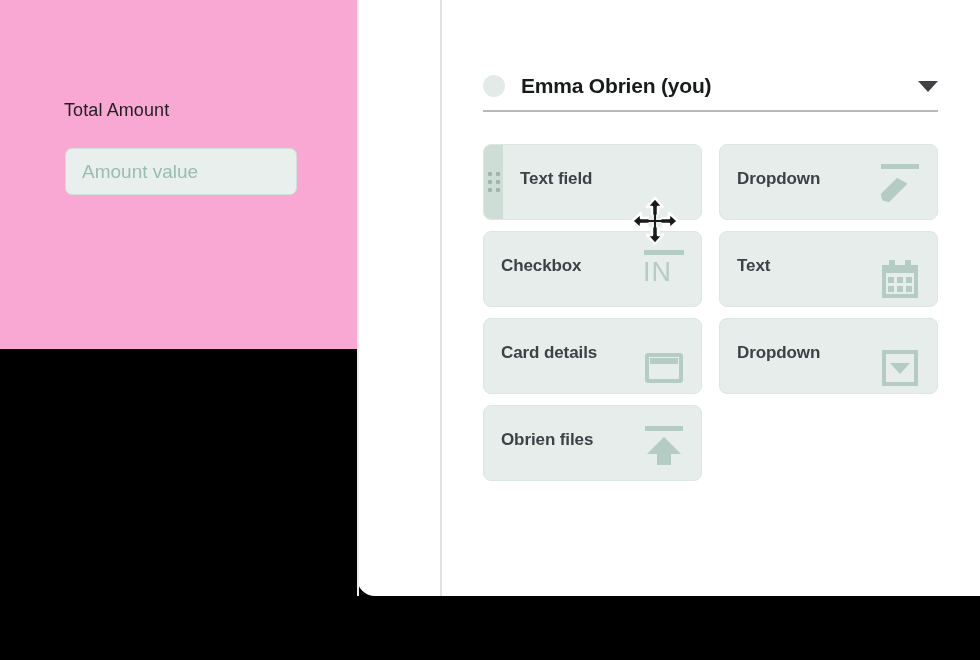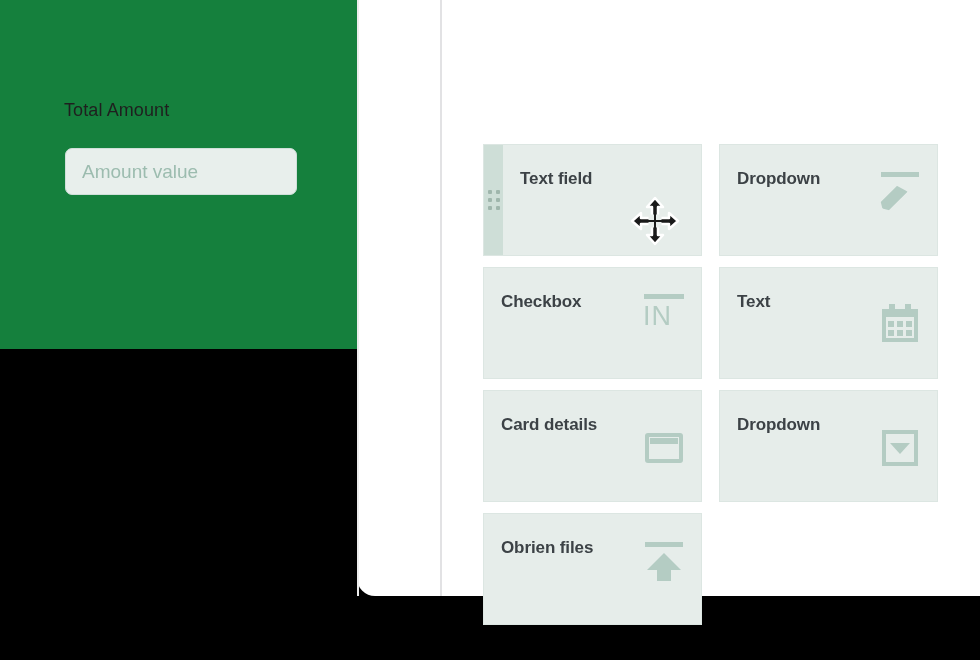--- a/index.html
+++ b/index.html
@@ -8,21 +8,21 @@
     background:#000000;
     font-family:"Liberation Sans", sans-serif;
     -webkit-font-smoothing:antialiased;
     position:relative;
   }
   .stage{position:absolute;inset:0;}
 
   
   .doc-panel{
     position:absolute;left:0;top:0;width:357px;height:349px;
-    background:#15803d;
+    background:#f9a8d4;
   }
   .field-label{
     position:absolute;left:64px;top:100px;
     font-size:18px;color:#1f1f1f;letter-spacing:.1px;
     white-space:nowrap;
   }
   .value-input{
     position:absolute;left:65px;top:148px;width:232px;height:47px;
     background:#E8EFEC;border:1px solid #CFDFD9;border-radius:7px;
     box-sizing:border-box;
@@ -75,43 +75,43 @@
 
   
   .tiles{
     position:absolute;left:483px;top:144px;
     width:455px;
     display:grid;
     grid-template-columns:219px 219px;
     column-gap:17px;row-gap:11px;
   }
   .tile{
-    position:relative;height:112px;
-    background:#E6EDEA;border:1px solid #DCE6E2;border-radius:0;
+    position:relative;height:76px;
+    background:#E6EDEA;border:1px solid #DCE6E2;border-radius:8px;
     box-sizing:border-box;overflow:hidden;
   }
   .tile-label{
     position:absolute;left:17px;top:22px;
     font-size:17px;font-weight:bold;color:#3C4246;
     letter-spacing:-.1px;line-height:1.45;
     max-width:110px;
   }
   .tile.has-handle .tile-label{left:36px;}
   .drag-handle{
     position:absolute;left:0;top:0;width:19px;height:100%;
     background:#CEDED7;
     display:flex;align-items:center;justify-content:center;
   }
   .dots{
     display:grid;grid-template-columns:4px 4px;grid-template-rows:4px 4px 4px;
     gap:4px;
   }
   .dots i{display:block;width:4px;height:4px;background:#9FB6AC;border-radius:1px;}
   .tile-icon{
-    position:absolute;right:16px;top:36px;
+    position:absolute;right:16px;top:28px;
     width:42px;height:42px;margin-left:23px;
   }
 
   
   .ic-pen{position:relative;width:100%;height:100%;}
   .ic-pen .nib{
     position:absolute;left:8px;top:2px;width:12px;height:30px;
     background:#B4CCC3;transform:rotate(45deg);transform-origin:center;
     clip-path:polygon(0% 12%,100% 0%,100% 88%,50% 100%,0% 88%);
   }
@@ -190,20 +190,28 @@
     <div class="field-label">Total Amount</div>
     <div class="value-input">
       <span class="ph">Amount value</span>
     </div>
   </div>
 
   <div class="white-panel"></div>
   <div class="divider-a"></div>
   <div class="divider-b"></div>
 
+  <div class="recipient">
+    <div class="recipient-row">
+      <span class="avatar"></span>
+      <span class="recipient-name">Emma Obrien (you)</span>
+      <span class="chevron"></span>
+    </div>
+    <div class="recipient-underline"></div>
+  </div>
 
   <div class="tiles">
 
     <div class="tile has-handle">
       <span class="drag-handle">
         <span class="dots">
           <i></i>
             <i></i>
             <i></i>
             <i></i>

